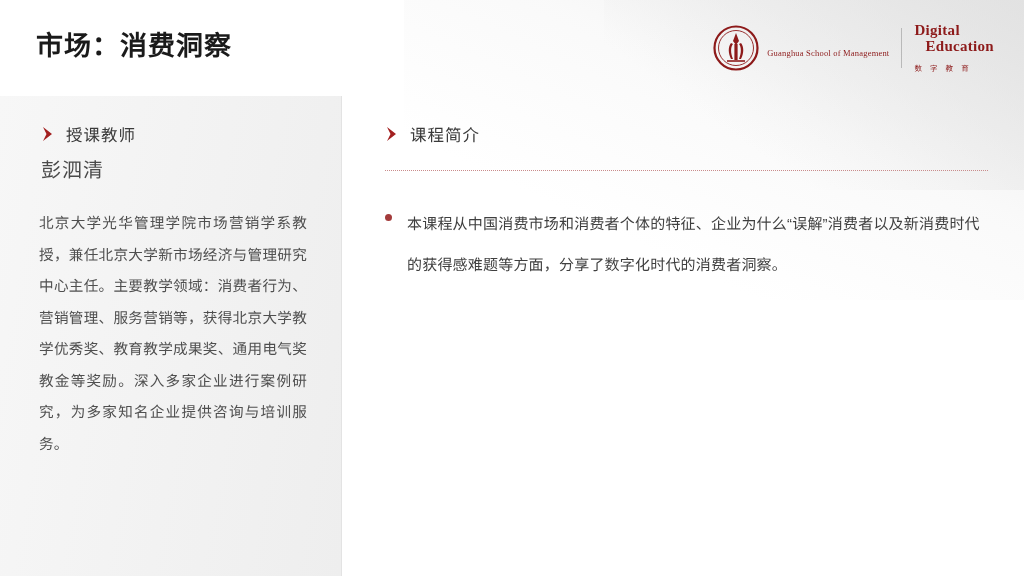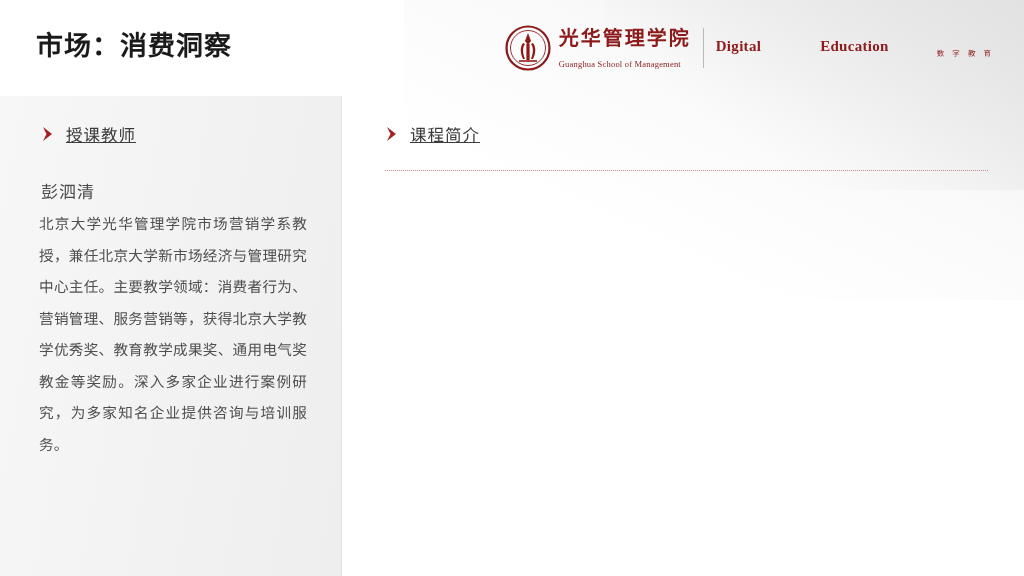--- a/index.html
+++ b/index.html
@@ -93,24 +93,23 @@
     white-space: nowrap;
   }
   .logo-div {
     width: 1px;
     height: 40px;
     background: #b9b9b9;
     margin: 0 12px;
   }
   .de-block {
     display: flex;
-    flex-direction: row;
+    flex-direction: column;
     justify-content: flex-end;
     line-height: 1.05;
-    gap: 48px;
   }
   .de-1 {
     font-family: "Liberation Serif", "DejaVu Serif", serif;
     font-size: 15px;
     font-weight: bold;
     color: #8d1a1a;
     letter-spacing: 0.3px;
   }
   .de-2 {
     font-family: "Liberation Serif", "DejaVu Serif", serif;
@@ -134,21 +133,20 @@
     top: 96px;
     width: 341px;
     bottom: 0;
     background: linear-gradient(100deg, #f7f7f7 0%, #f2f2f2 55%, #eeeeee 100%);
     border-right: 1px solid #e3e3e3;
   }
 
   .section-head {
     display: flex;
     align-items: center;
-    text-decoration: underline;
   }
   .chev {
     width: 15px;
     height: 18px;
     flex: 0 0 15px;
     position: relative;
   }
   .chev svg { display: block; }
   .section-label {
     margin-left: 10px;
@@ -158,35 +156,36 @@
   }
 
   .lc-head {
     position: absolute;
     left: 41px;
     top: 26px;
   }
   .teacher-name {
     position: absolute;
     left: 41px;
-    top: 82px;
-    font-size: 17px;
+    top: 58px;
+    font-size: 20px;
     color: #4a4a4a;
     letter-spacing: 1px;
   }
   .teacher-bio {
     position: absolute;
     left: 39px;
     top: 113px;
     width: 268px;
     font-size: 14.6px;
     line-height: 31.5px;
     color: #4f4f4f;
     text-align: justify;
     letter-spacing: 0.2px;
+    font-family: Liberation Mono, monospace;
   }
 
   
   .right-col {
     position: absolute;
     left: 341px;
     top: 96px;
     right: 0;
     bottom: 0;
   }
@@ -241,21 +240,20 @@
         <circle cx="23" cy="23" r="21.5" fill="none" stroke="#8d1a1a" stroke-width="2.2"></circle>
         <circle cx="23" cy="23" r="17.5" fill="none" stroke="#8d1a1a" stroke-width="0.9"></circle>
         <path d="M23 8 L20 16 L23 20 L26 16 Z" fill="#8d1a1a"></path>
         <path d="M18 18 C15 22, 15 28, 18 34 L20 34 C17.5 28, 17.5 22, 20 19 Z" fill="#8d1a1a"></path>
         <path d="M28 18 C31 22, 31 28, 28 34 L26 34 C28.5 28, 28.5 22, 26 19 Z" fill="#8d1a1a"></path>
         <rect x="21.4" y="19" width="3.2" height="16" fill="#8d1a1a"></rect>
         <path d="M14 36 L32 36" stroke="#8d1a1a" stroke-width="1.6"></path>
       </svg>
     </div>
     <div class="gh-names">
-      <div class="gh-cn">光华管理学院</div>
       <div class="gh-en">Guanghua School of Management</div>
     </div>
     <div class="logo-div"></div>
     <div class="de-block">
       <div class="de-1">Digital</div>
       <div class="de-2">Education</div>
       <div class="de-3">数 字 教 育</div>
     </div>
   </div>
 
@@ -275,15 +273,19 @@
   <div class="right-col">
     <div class="section-head rc-head">
       <span class="chev">
         <svg width="15" height="18" viewBox="0 0 15 18">
           <path d="M2 2 L11 9 L2 16 L5.5 9 Z" fill="#a32020"></path>
         </svg>
       </span>
       <span class="section-label">课程简介</span>
     </div>
     <div class="dotted"></div>
+    <div class="bullet-row">
+      <span class="dot"></span>
+      <span class="bullet-text">本课程从中国消费市场和消费者个体的特征、企业为什么“误解”消费者以及新消费时代的获得感难题等方面，分享了数字化时代的消费者洞察。</span>
+    </div>
   </div>
 
 </div>
 
 </body></html>

